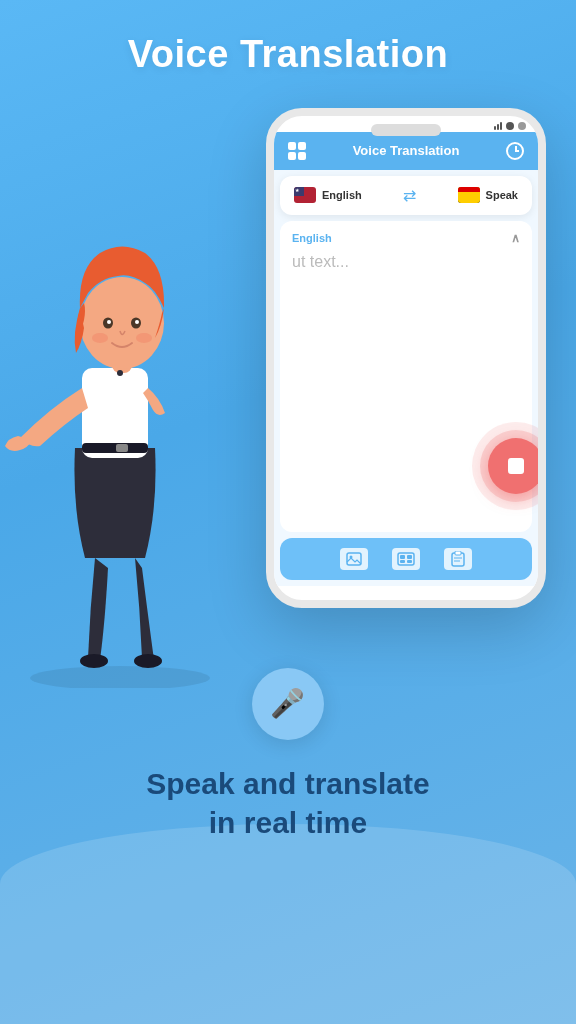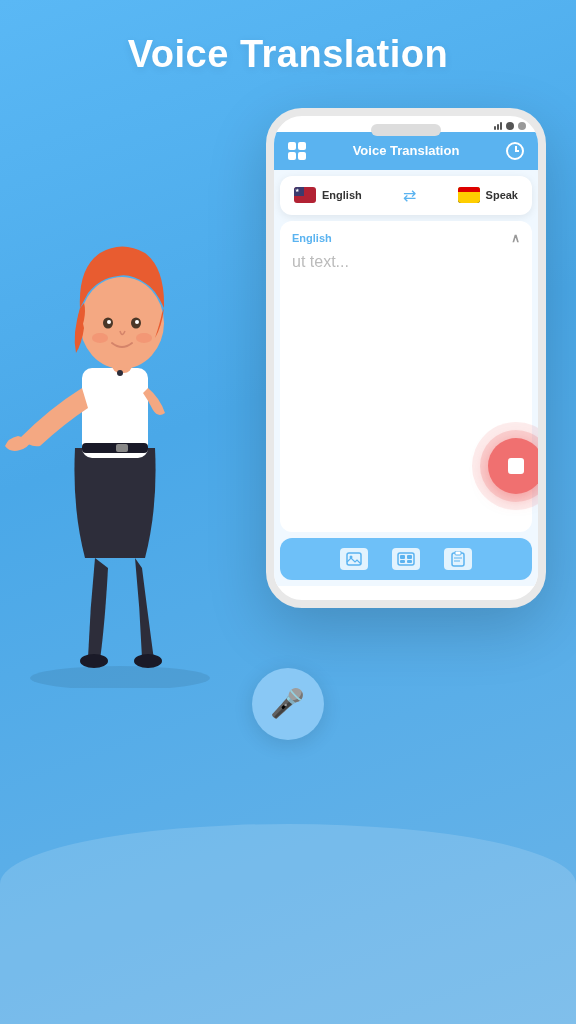--- a/index.html
+++ b/index.html
@@ -544,13 +544,15 @@
   </div>
 </div>
 
 <div class="mic-button-container">
   <div class="mic-button">
     <span class="mic-icon">🎤</span>
   </div>
 </div>
 
 <div class="bottom-text">
+  <p class="tagline">Speak and translate</p>
+  <p class="tagline">in real time</p>
 </div>
 
 </body></html>

